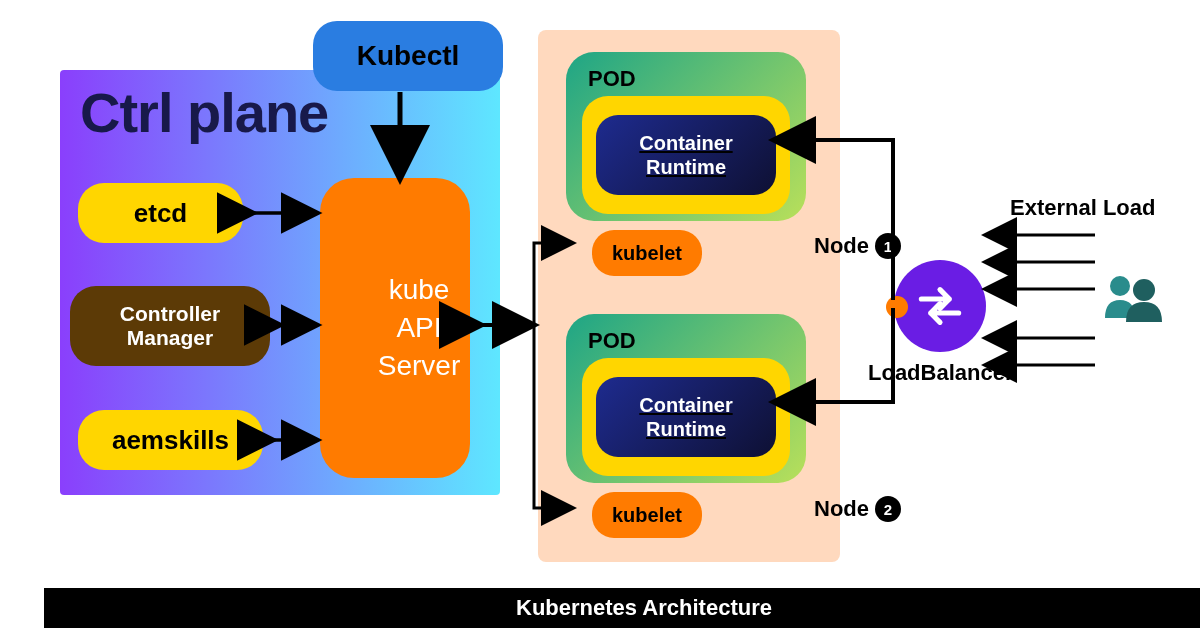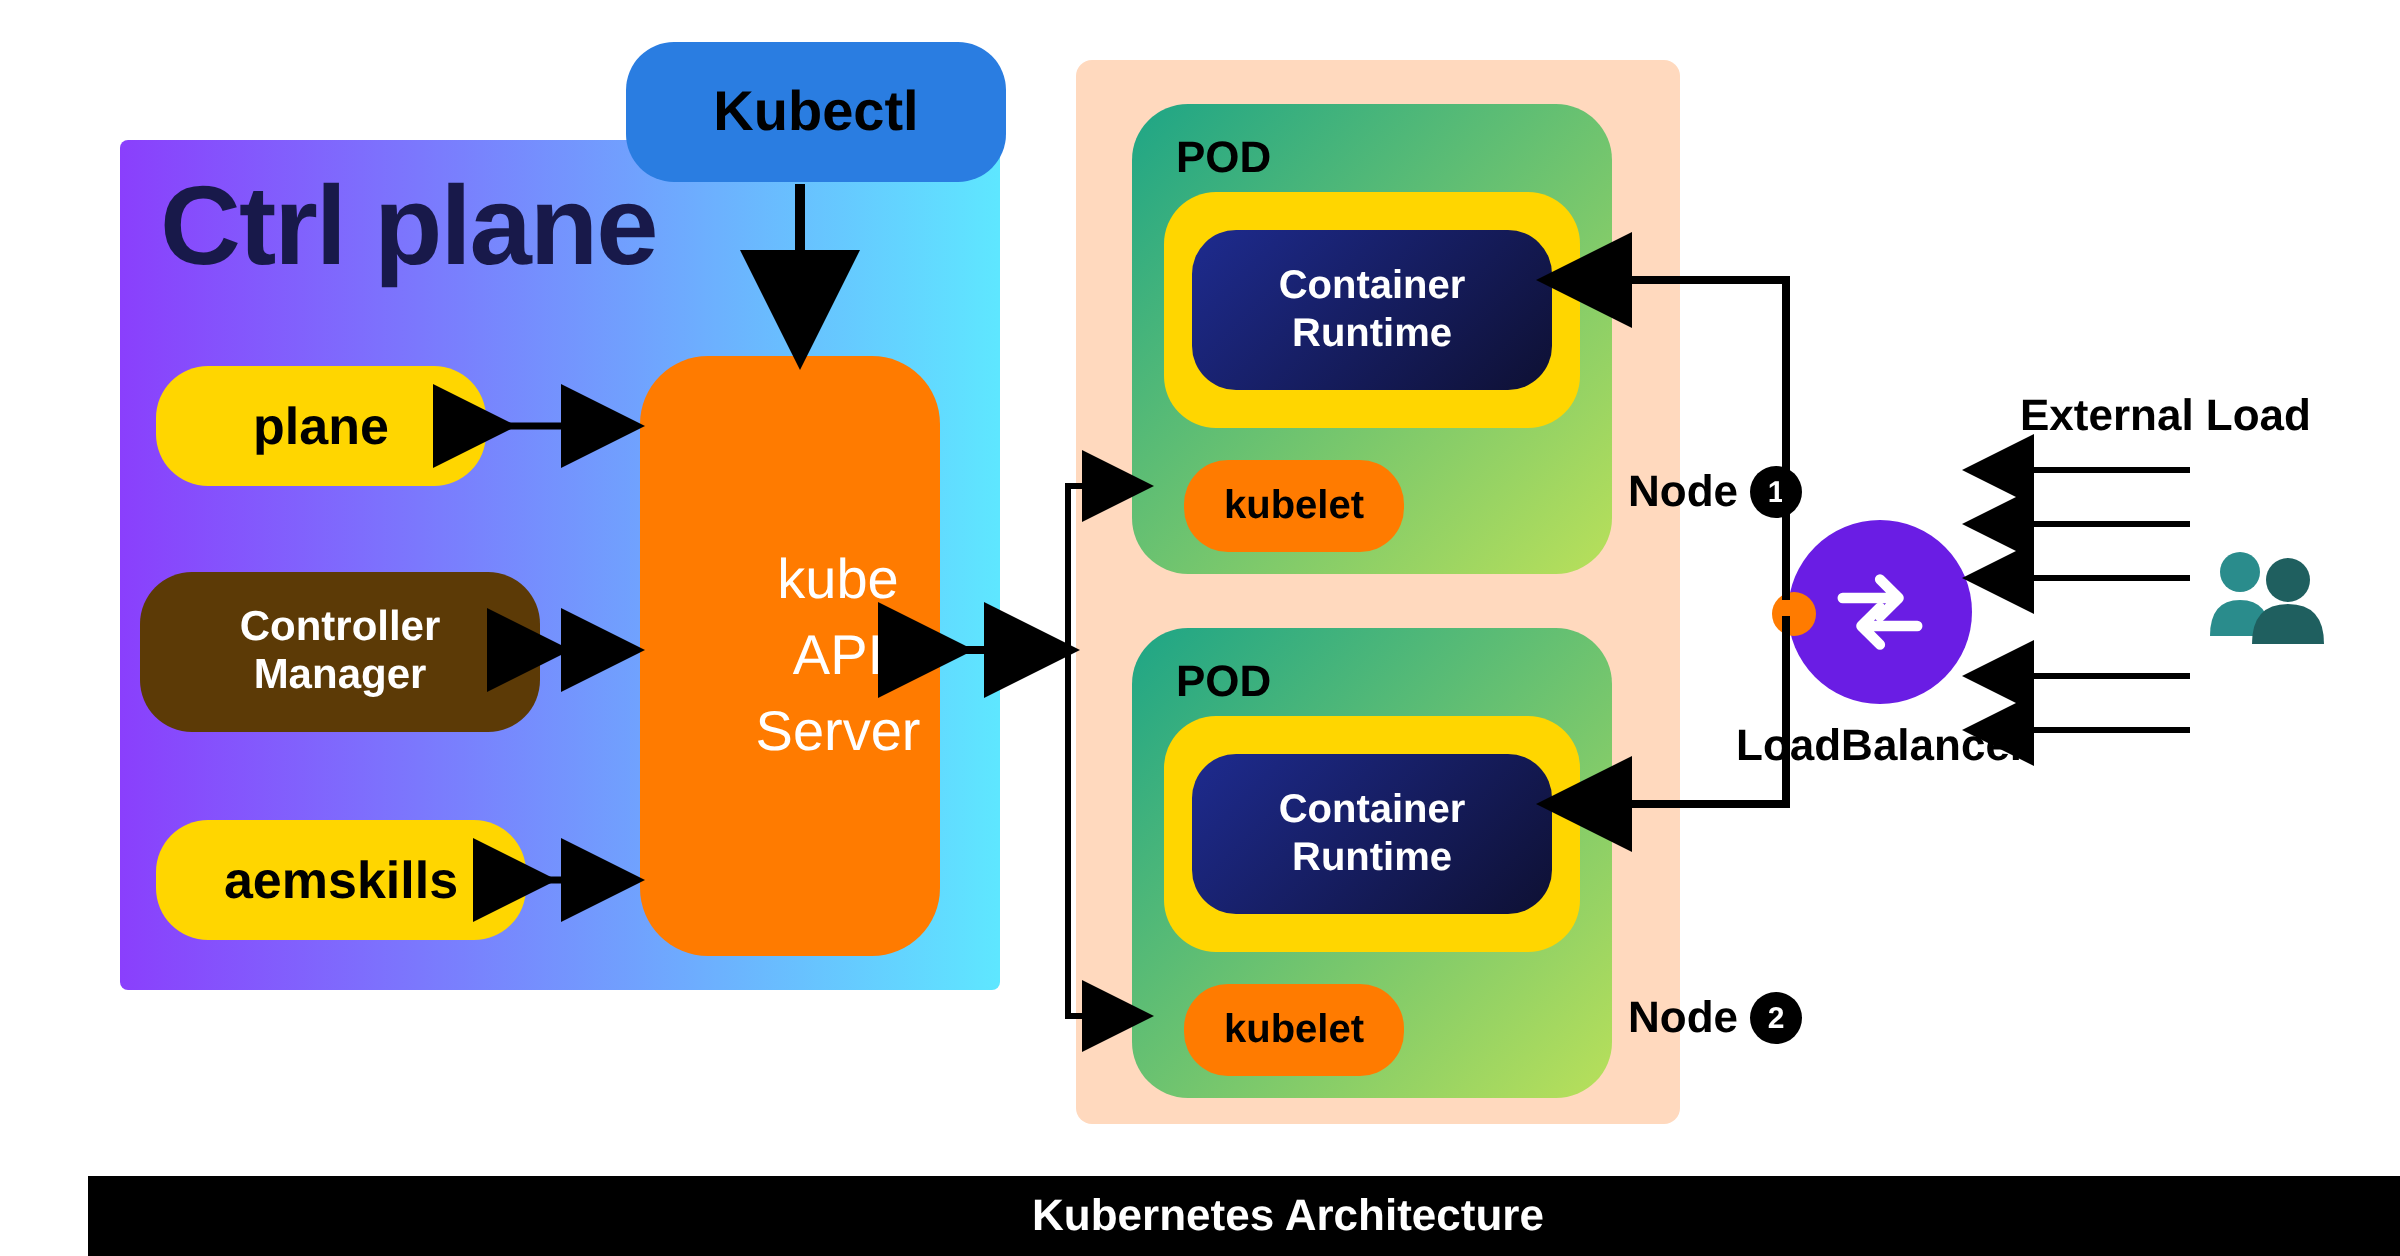--- a/index.html
+++ b/index.html
@@ -39,32 +39,32 @@
 
   .kubectl { position:absolute; left:313px; top:21px; width:190px; height:70px;
              background:#2A7DE1; color:#000; font-size:28px; font-weight:800;
              border-radius:24px; display:flex; align-items:center; justify-content:center; }
 
   
   .worker-col { position:absolute; left:538px; top:30px; width:302px; height:532px;
                 background:#FFD9BE; border-radius:8px; }
 
   .node {
-    position:absolute; width:240px; height:235px;
+    position:absolute; width:240px; height:169px;
     background: linear-gradient(135deg, #1EA586 0%, #B9E05A 100%);
     border-radius:28px; padding:14px 16px 12px 16px;
   }
   .node1 { left:566px; top:52px; }
   .node2 { left:566px; top:314px; }
 
   .pod-label { color:#000; font-size:22px; font-weight:600; margin-left:6px; }
   .pod {
     margin-top:4px; width:208px; height:118px;
     background:#FFD600; border-radius:26px;
-    display:flex; align-items:center; justify-content:center;
+    display:flex; align-items:center; justify-content:center;text-decoration:underline;
   }
   .runtime {
     width:180px; height:80px; border-radius:22px;
     background: linear-gradient(135deg, #1E2B8F 0%, #0E1033 100%);
     color:#fff; font-size:20px; font-weight:600; text-align:center;
     display:flex; flex-direction:column; align-items:center; justify-content:center;
     line-height:1.2;
   }
   .kubelet {
     margin-top:16px; margin-left:10px;
@@ -110,21 +110,21 @@
 </head>
 <body>
 
 <div class="canvas">
 
   <div class="ctrl-panel">
     <div class="ctrl-title">Ctrl plane</div>
   </div>
 
   <div class="pill etcd">
-    <span>plane</span>
+    <span>etcd</span>
   </div>
   <div class="pill controller">
     <span>Controller</span>
     <span>Manager</span>
   </div>
   <div class="pill scheduler">
     <span>aemskills</span>
   </div>
   <div class="api">
     <span>kube</span>

